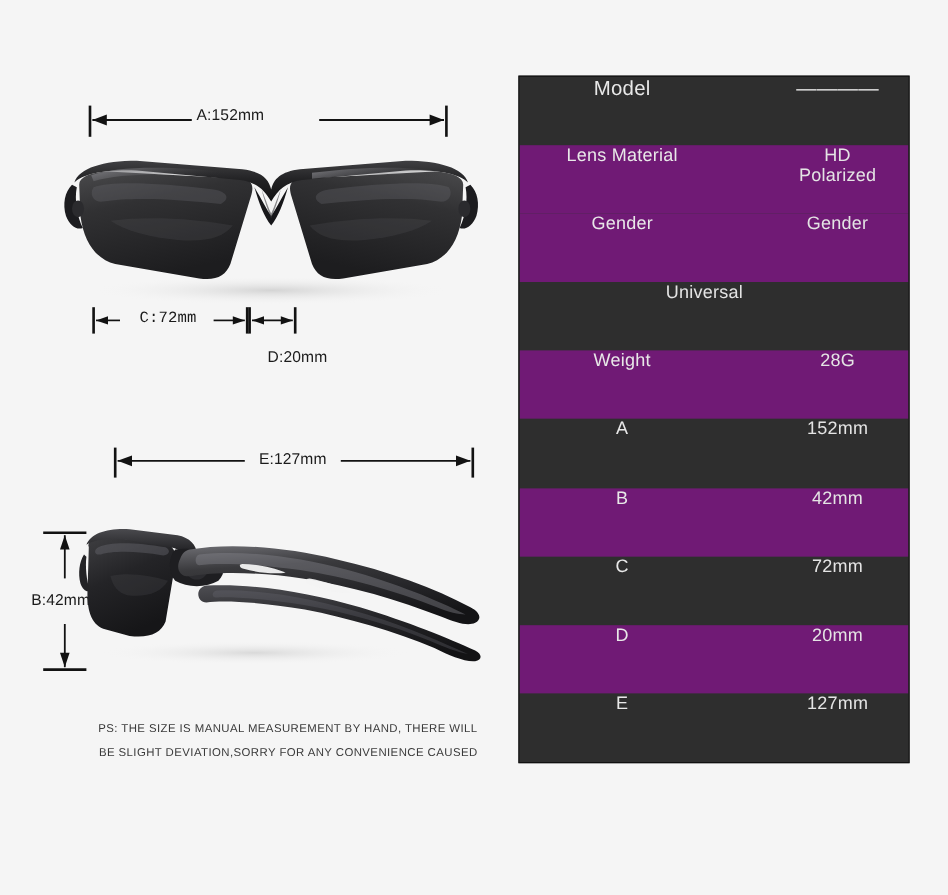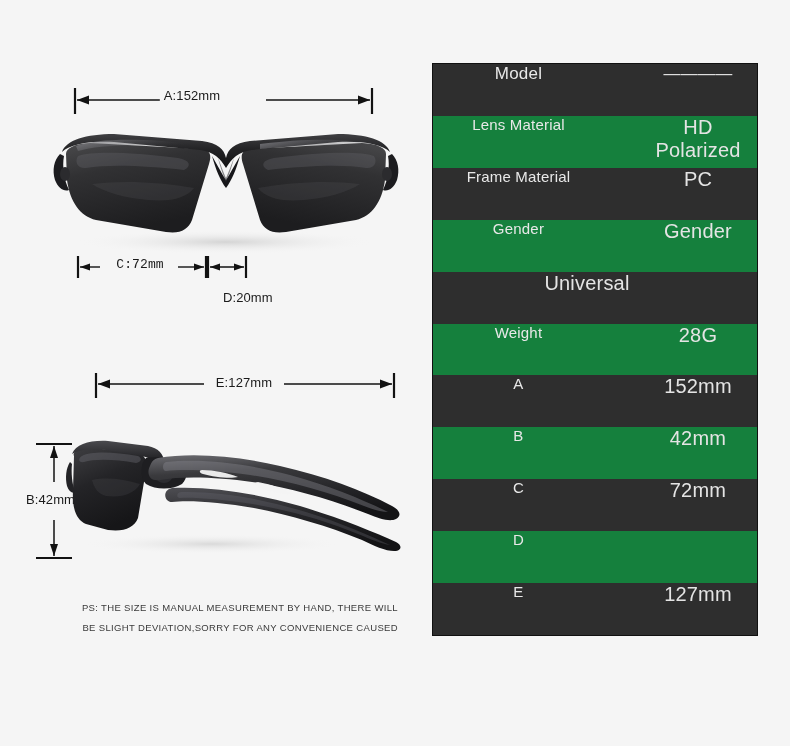--- a/index.html
+++ b/index.html
@@ -84,37 +84,37 @@
     overflow: hidden;
   }
   .spec-row {
     display: flex;
     align-items: flex-start;
     flex: 1 1 0;
     min-height: 0;
     gap: 47px;
   }
   .spec-row.odd  { background: #2e2e2e; }
-  .spec-row.even { background: #15803d; }
+  .spec-row.even { background: #701a75; }
 
   .spec-label {
     flex: 0 0 54%;
     text-align: center;
     color: #e8e8e8;
     font-size: 15px;
     font-family: "Liberation Sans", sans-serif;
     letter-spacing: 0.2px;
     padding-right: 4px;
     box-sizing: border-box;
   }
   .spec-value {
     flex: 1 1 auto;
     text-align: center;
     color: #e4e4e4;
-    font-size: 20px;
+    font-size: 15px;
     font-family: "Liberation Sans", sans-serif;
     letter-spacing: 0.2px;
     padding-right: 16px;
     box-sizing: border-box;
   }
   .spec-row.first .spec-label,
   .spec-row.first .spec-value {
     font-size: 17px;
   }
 </style>
@@ -335,24 +335,20 @@
     <div class="spec-row odd first">
       <div class="spec-label">Model</div>
       <div class="spec-value">————</div>
     </div>
 
     <div class="spec-row even">
       <div class="spec-label">Lens Material</div>
       <div class="spec-value">HD Polarized</div>
     </div>
 
-    <div class="spec-row odd">
-      <div class="spec-label">Frame Material</div>
-      <div class="spec-value">PC</div>
-    </div>
 
     <div class="spec-row even">
       <div class="spec-label">Gender</div>
       <div class="spec-value">Gender</div>
     </div>
 
     <div class="spec-row odd">
       <div class="spec-value">Universal</div>
     </div>
 
@@ -371,20 +367,21 @@
       <div class="spec-value">42mm</div>
     </div>
 
     <div class="spec-row odd">
       <div class="spec-label">C</div>
       <div class="spec-value">72mm</div>
     </div>
 
     <div class="spec-row even">
       <div class="spec-label">D</div>
+      <div class="spec-value">20mm</div>
     </div>
 
     <div class="spec-row odd">
       <div class="spec-label">E</div>
       <div class="spec-value">127mm</div>
     </div>
 
   </div>
 
 </div>

